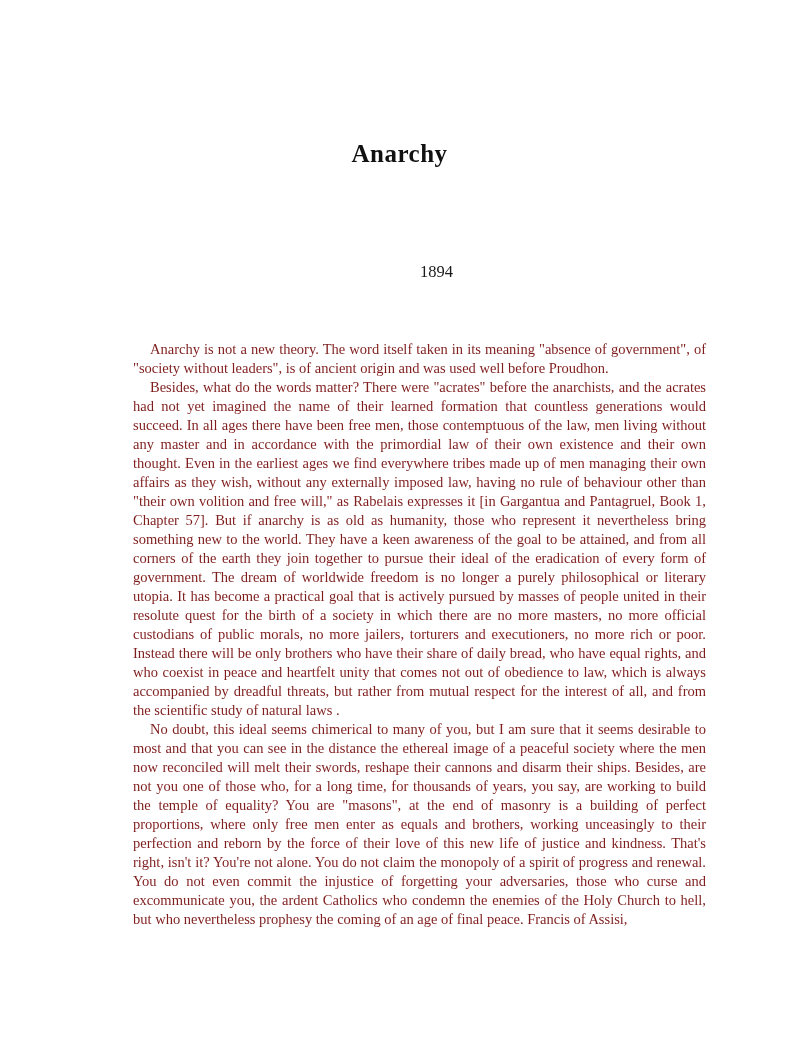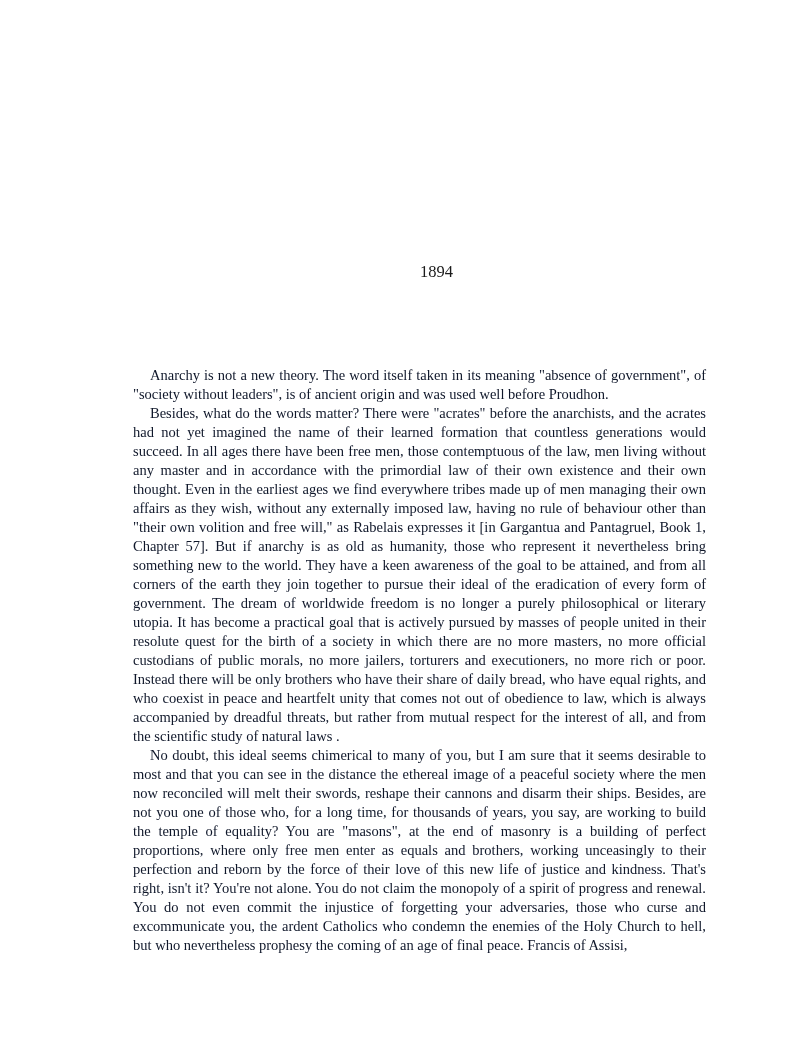--- a/index.html
+++ b/index.html
@@ -49,32 +49,32 @@
     margin-left: 37px;
   }
   .doc-body {
     position: absolute;
     top: 340px;
     left: 133px;
     width: 573px;
     text-align: justify;
     font-size: 14.5px;
     line-height: 19px;
-    color: #0f172a;
-    margin-top: 26px;
+    color: #7f1d1d;
   }
   .doc-body p {
     margin: 0;
     padding: 0;
     text-indent: 17px;
   }
 </style>
 </head>
 <body>
 
 <div class="page">
+  <h1 class="doc-title">Anarchy</h1>
   <div class="doc-year">1894</div>
   <div class="doc-body">
       <p>Anarchy is not a new theory. The word itself taken in its meaning "absence of government", of "society without leaders", is of ancient origin and was used well before Proudhon.</p>
       <p>Besides, what do the words matter? There were "acrates" before the anarchists, and the acrates had not yet imagined the name of their learned formation that countless generations would succeed. In all ages there have been free men, those contemptuous of the law, men living without any master and in accordance with the primordial law of their own existence and their own thought. Even in the earliest ages we find everywhere tribes made up of men managing their own affairs as they wish, without any externally imposed law, having no rule of behaviour other than "their own volition and free will," as Rabelais expresses it [in Gargantua and Pantagruel, Book 1, Chapter 57]. But if anarchy is as old as humanity, those who represent it nevertheless bring something new to the world. They have a keen awareness of the goal to be attained, and from all corners of the earth they join together to pursue their ideal of the eradication of every form of government. The dream of worldwide freedom is no longer a purely philosophical or literary utopia. It has become a practical goal that is actively pursued by masses of people united in their resolute quest for the birth of a society in which there are no more masters, no more official custodians of public morals, no more jailers, torturers and executioners, no more rich or poor. Instead there will be only brothers who have their share of daily bread, who have equal rights, and who coexist in peace and heartfelt unity that comes not out of obedience to law, which is always accompanied by dreadful threats, but rather from mutual respect for the interest of all, and from the scientific study of natural laws .</p>
       <p>No doubt, this ideal seems chimerical to many of you, but I am sure that it seems desirable to most and that you can see in the distance the ethereal image of a peaceful society where the men now reconciled will melt their swords, reshape their cannons and disarm their ships. Besides, are not you one of those who, for a long time, for thousands of years, you say, are working to build the temple of equality? You are "masons", at the end of masonry is a building of perfect proportions, where only free men enter as equals and brothers, working unceasingly to their perfection and reborn by the force of their love of this new life of justice and kindness. That's right, isn't it? You're not alone. You do not claim the monopoly of a spirit of progress and renewal. You do not even commit the injustice of forgetting your adversaries, those who curse and excommunicate you, the ardent Catholics who condemn the enemies of the Holy Church to hell, but who nevertheless prophesy the coming of an age of final peace. Francis of Assisi,</p>
     </div>
 </div>
 
 </body></html>

